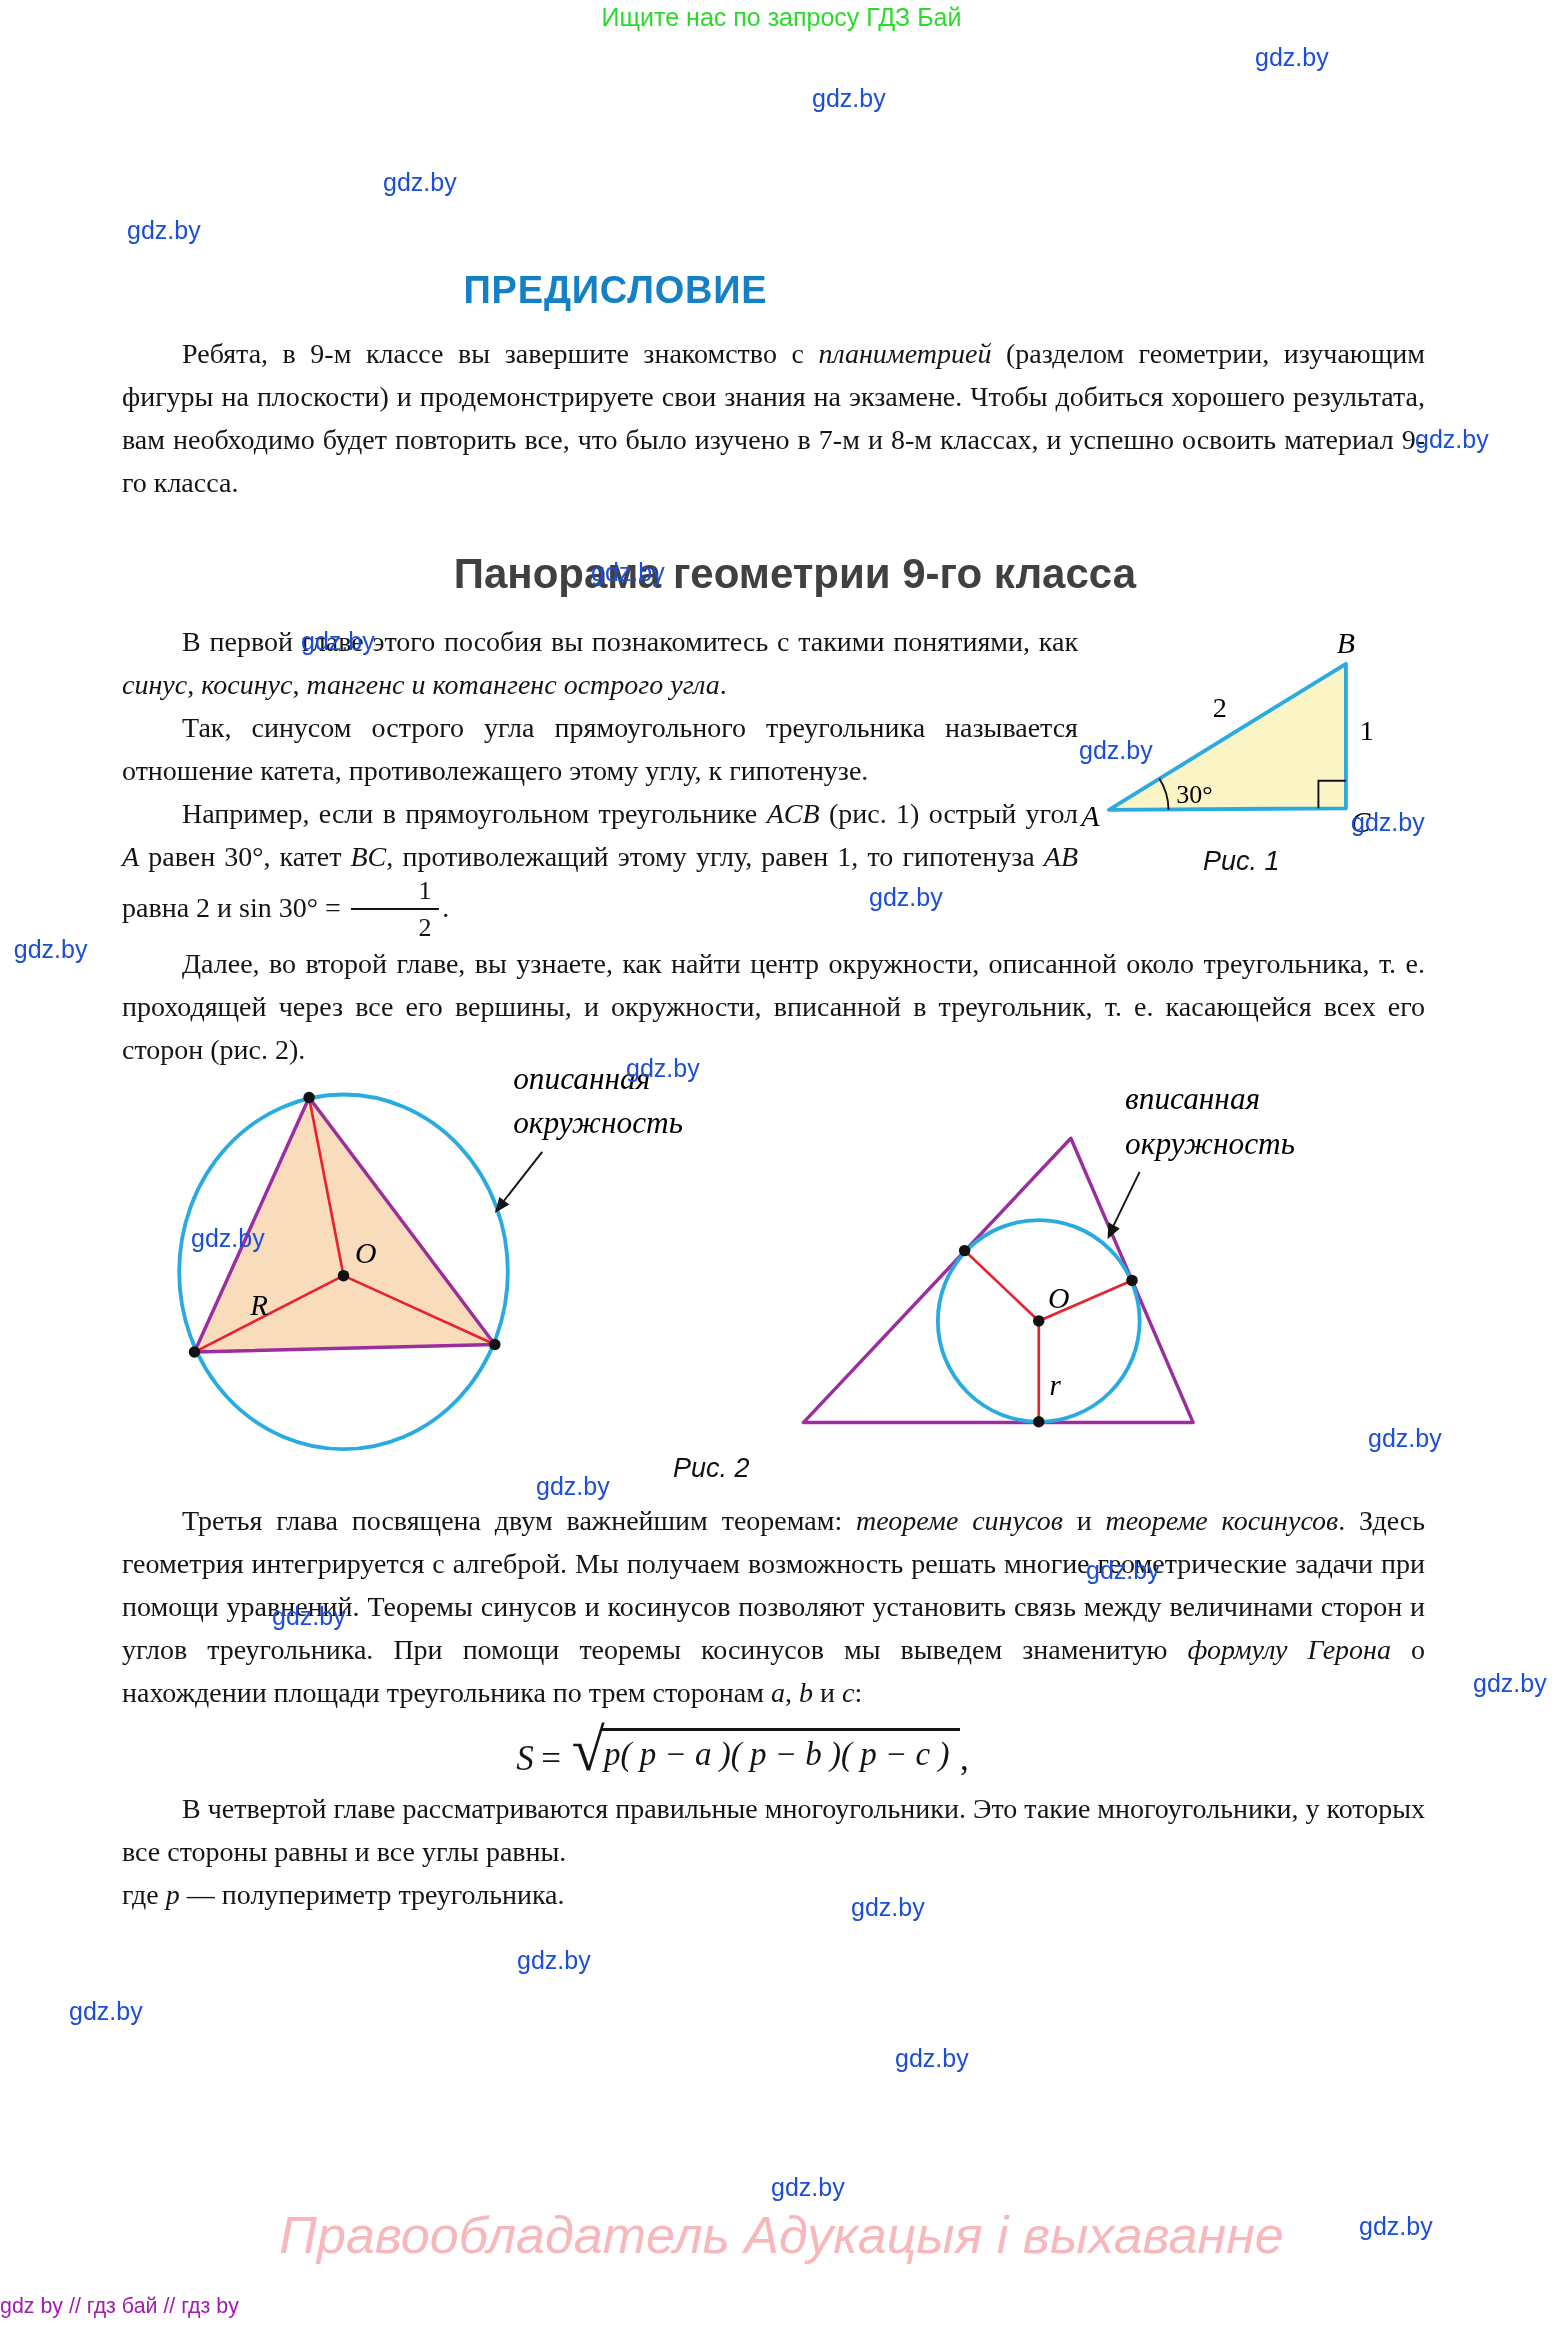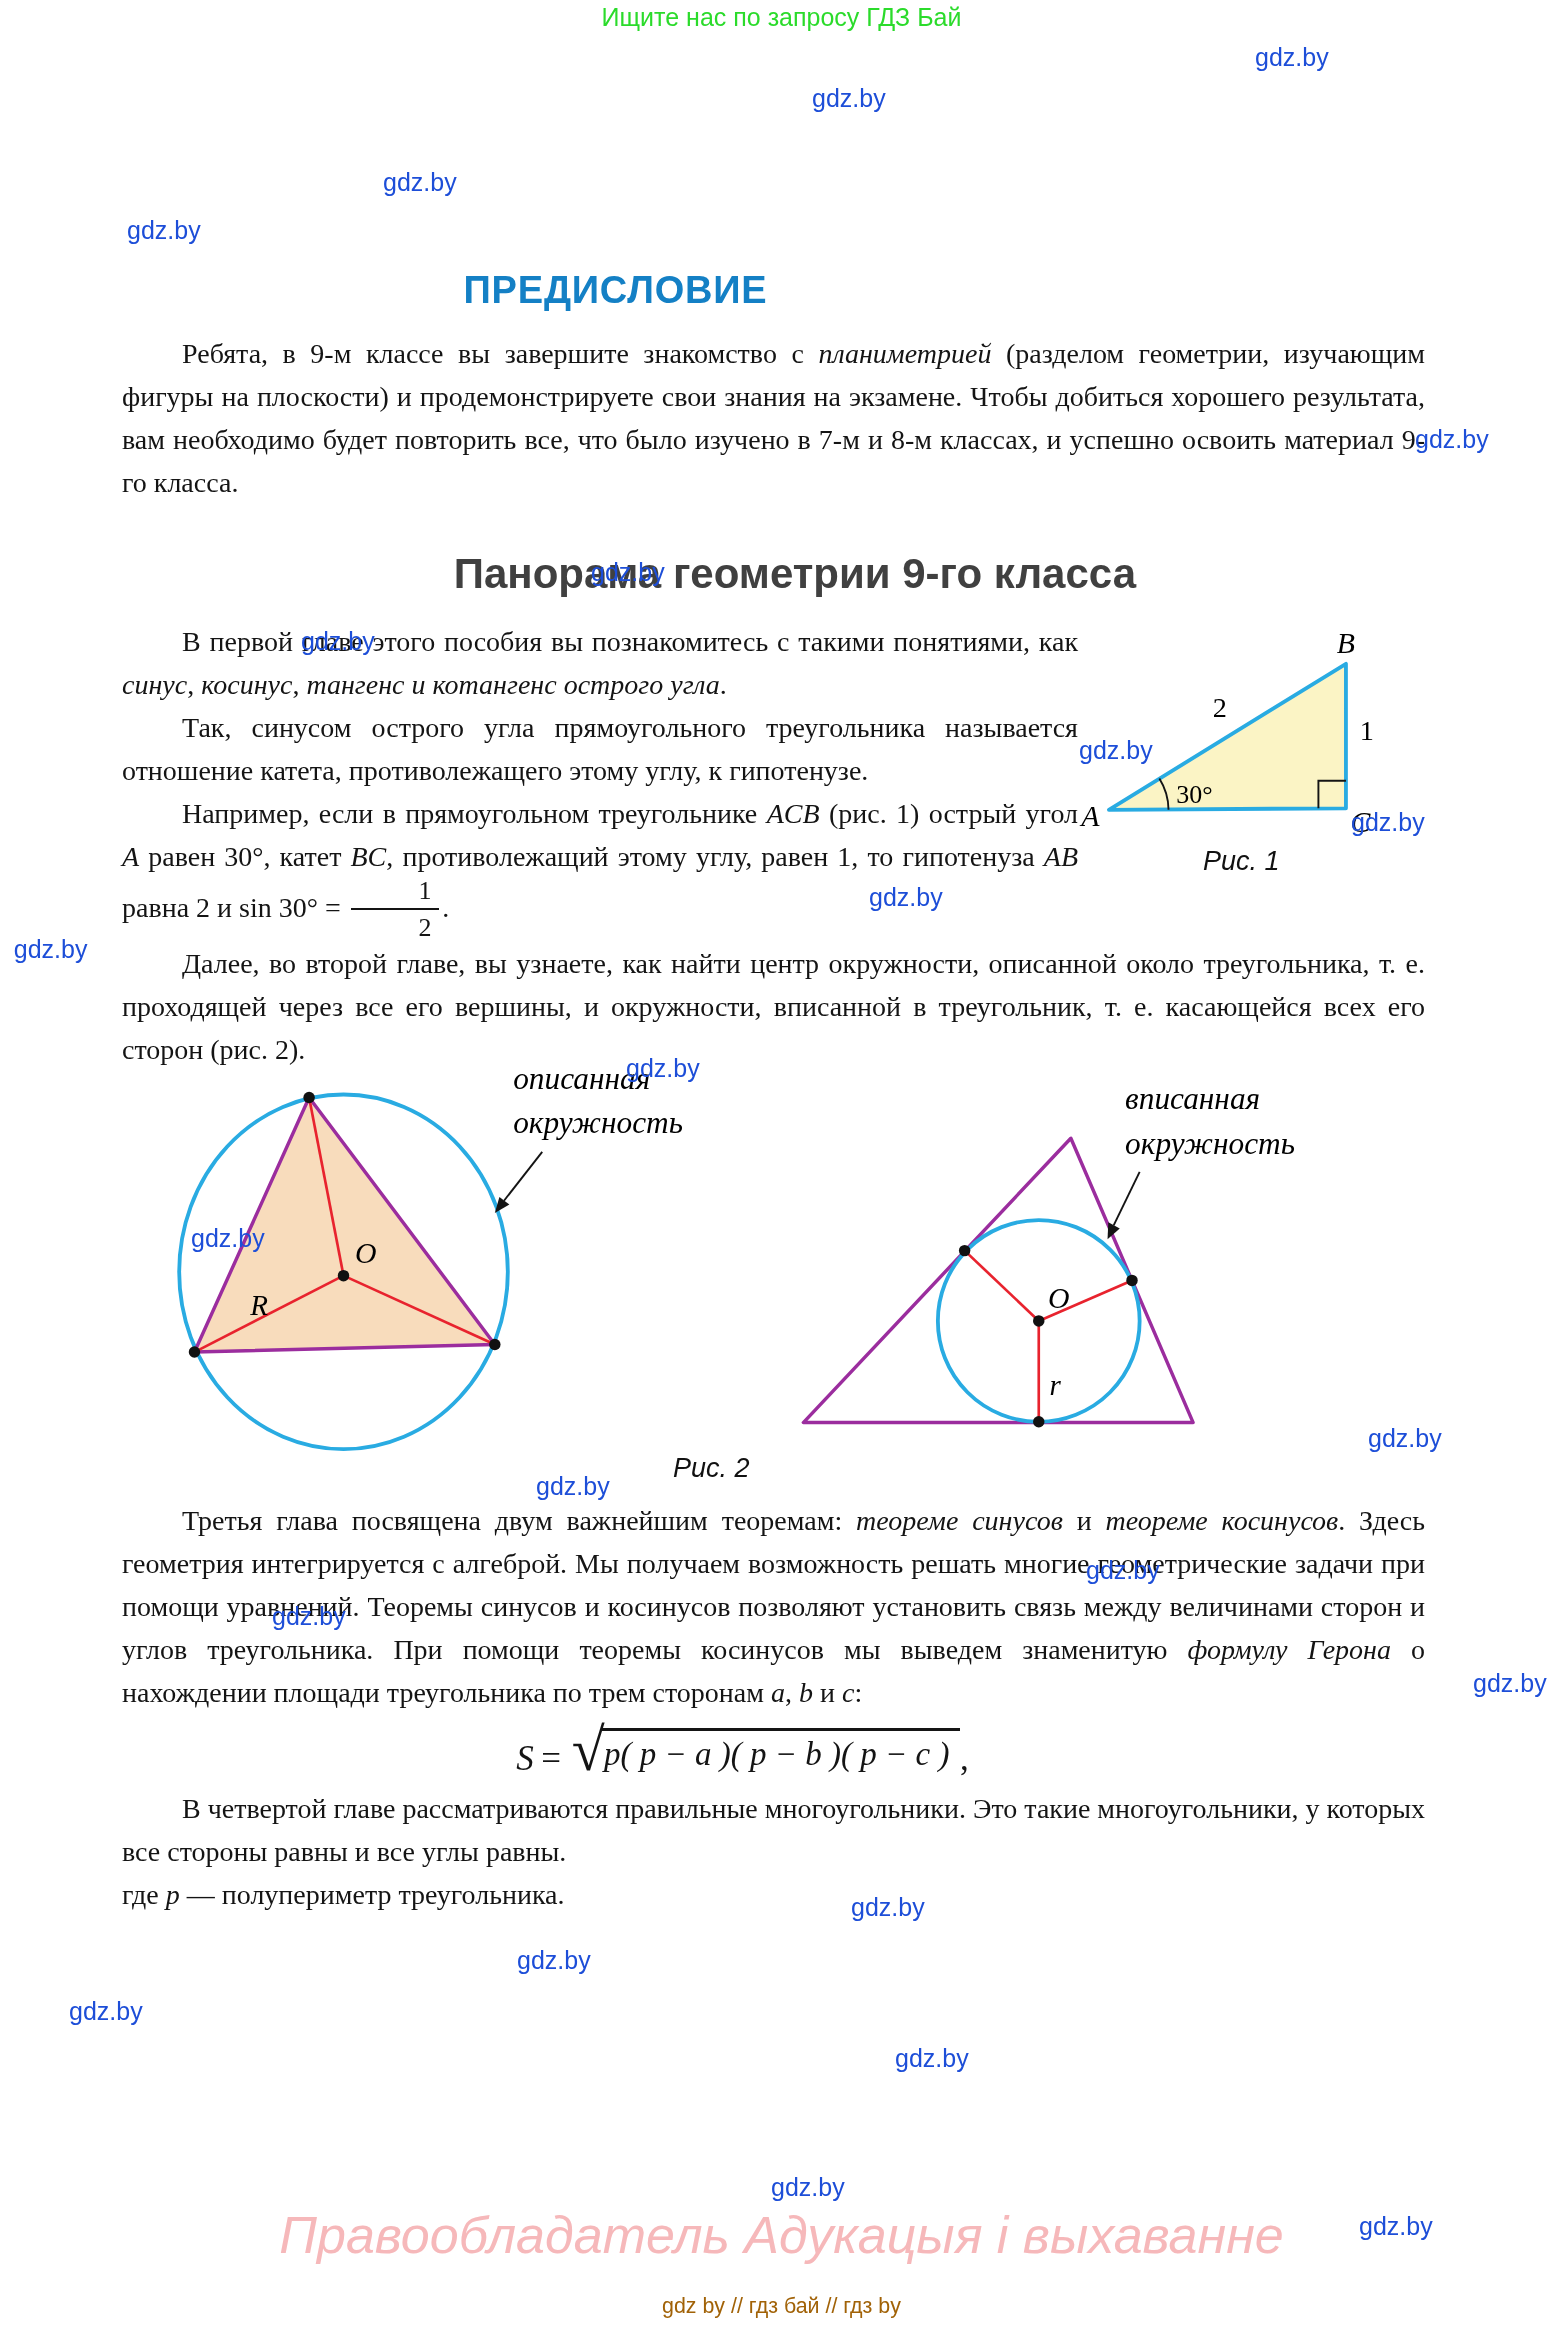--- a/index.html
+++ b/index.html
@@ -5,22 +5,22 @@
   html,body{margin:0;padding:0;background:#e8e8e8;}
   .page{position:relative;width:1563px;height:2330px;background:#ffffff;overflow:hidden;
         font-family:"Liberation Serif",serif;color:#141414;}
   
   .wm{position:absolute;font-family:"Liberation Sans",sans-serif;font-size:25px;color:#1d4ed8;
       white-space:nowrap;z-index:6;}
   .banner-top{position:absolute;top:3.1px;left:0;right:0;text-align:center;
       font-family:"Liberation Sans",sans-serif;font-size:25px;color:#2bdb2b;z-index:6;}
   .footer-pink{position:absolute;top:2205px;left:0;right:0;text-align:center;
       font-family:"Liberation Sans",sans-serif;font-style:italic;font-size:52px;color:#f6b8ba;z-index:6;}
-  .footer-links{position:absolute;top:2294px;left:0;right:0;text-align:center;
-      font-family:"Liberation Sans",sans-serif;font-size:21.4px;color:#a16207;z-index:6;}
+  .footer-links{position:absolute;top:2294px;left:0;right:0;text-align:left;
+      font-family:"Liberation Sans",sans-serif;font-size:21.4px;color:#a21caf;z-index:6;}
   
   .content{position:absolute;left:122px;top:260px;width:1303px;z-index:2;}
   h1.title{font-family:"Liberation Sans",sans-serif;font-weight:bold;font-size:38px;color:#1480c5;
       text-align:center;margin:9.2px 0 20px 0;position:relative;left:-158px;letter-spacing:0.8px;}
   h2.subtitle{font-family:"Liberation Sans",sans-serif;font-weight:bold;font-size:42px;color:#404040;
       text-align:center;margin:46px 0 21.4px 0;position:relative;left:21.4px;}
   p.body{font-size:28px;line-height:43px;text-align:justify;text-indent:60px;margin:0;}
   p.body i{font-style:italic;}
   
   .frac{display:inline-flex;flex-direction:column;vertical-align:middle;text-align:center;

